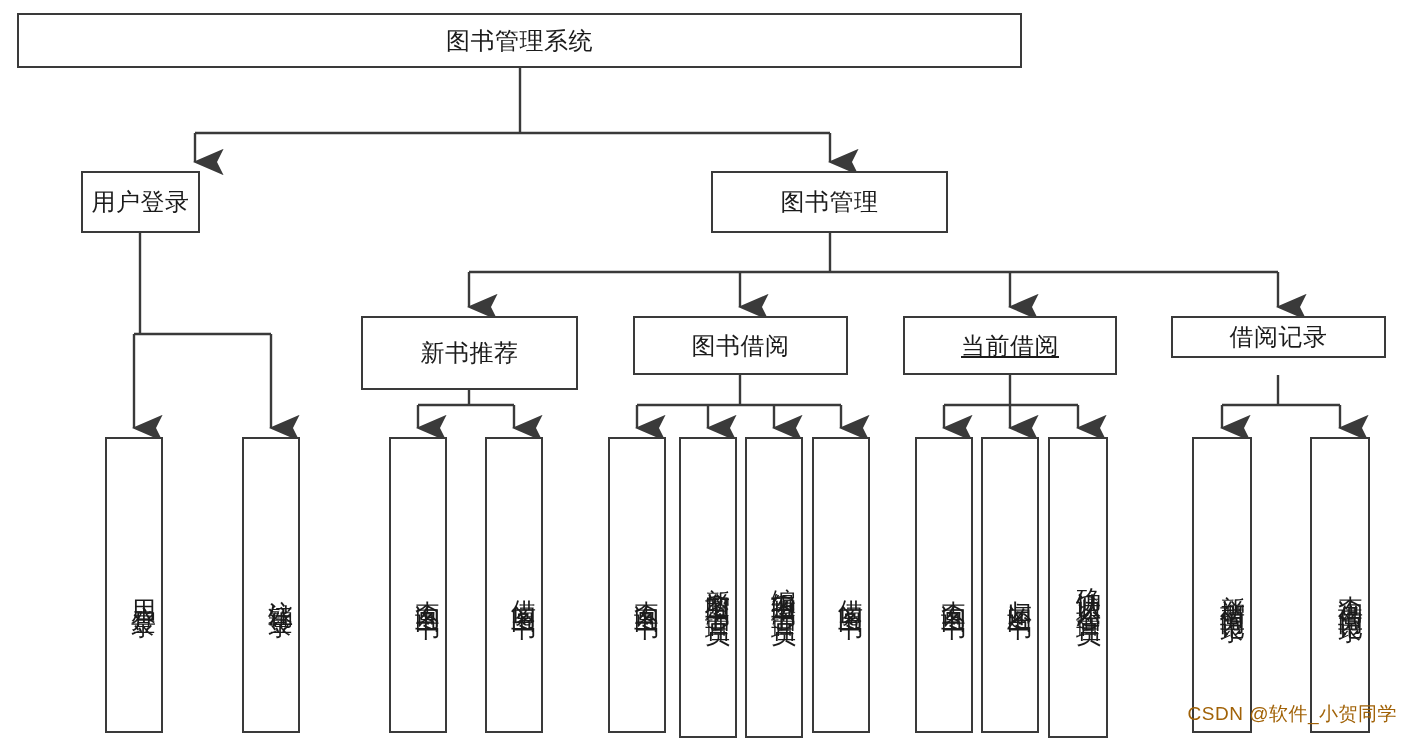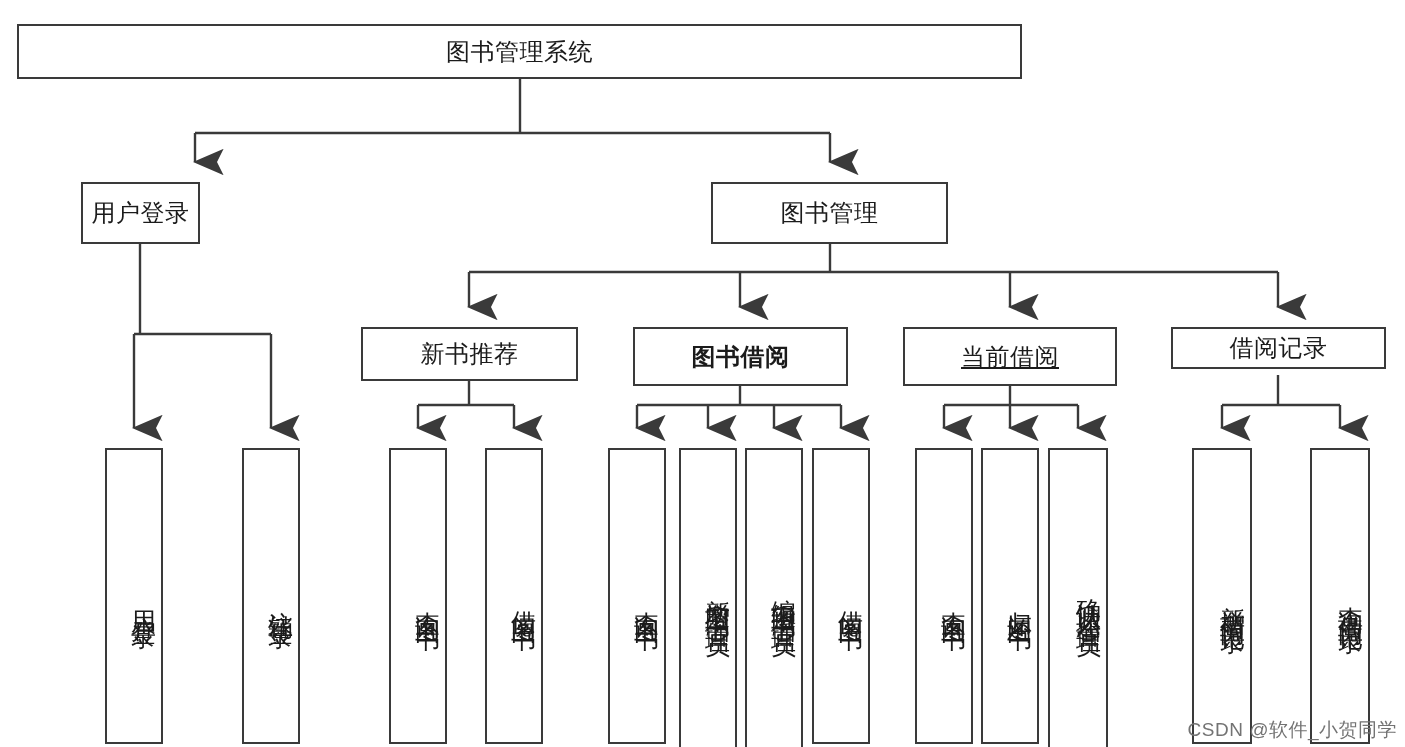--- a/index.html
+++ b/index.html
@@ -19,21 +19,20 @@
   }
   .node {
     position: absolute;
     box-sizing: border-box;
     border: 2px solid #3a3a3a;
     background: #ffffff;
     display: flex;
     align-items: center;
     justify-content: center;
     color: #1b1b1b;
-    margin-top: 11px;
   }
   .node.horiz {
     font-size: 24px;
     letter-spacing: 0.5px;
   }
   .node.vert {
     writing-mode: vertical-rl;
     text-orientation: upright;
     font-size: 25px;
     letter-spacing: 5px;
@@ -64,23 +63,23 @@
     stroke: #3a3a3a;
     stroke-width: 2.4;
     fill: none;
   }
   .arrowhead {
     fill: #3a3a3a;
   }
   .watermark {
     position: absolute;
     right: 8px;
-    bottom: 4px;
+    bottom: 20px;
     font-size: 19px;
-    color: #737373;
+    color: #a16207;
     white-space: nowrap;
     letter-spacing: 0.5px;
   }
 </style>
 </head>
 <body>
 
 <div id="canvas">
 
   <svg class="links" viewBox="0 0 1405 747">
@@ -135,24 +134,24 @@
     <span>图书管理系统</span>
   </div>
 
   <div class="node horiz" style="left:81px; top:171px; width:119px; height:62px;">
     <span>用户登录</span>
   </div>
   <div class="node horiz" style="left:711px; top:171px; width:237px; height:62px;justify-content:center;">
     <span>图书管理</span>
   </div>
 
-  <div class="node horiz" style="left:361px; top:316px; width:217px; height:54px;">
+  <div class="node horiz" style="left:361px; top:316px; width:217px; height:74px;">
     <span>新书推荐</span>
   </div>
-  <div class="node horiz" style="left:633px; top:316px; width:215px; height:59px;font-weight:bold;">
+  <div class="node horiz" style="left:633px; top:316px; width:215px; height:59px;">
     <span>图书借阅</span>
   </div>
   <div class="node horiz" style="left:903px; top:316px; width:214px; height:59px;text-decoration:underline;">
     <span>当前借阅</span>
   </div>
   <div class="node horiz" style="left:1171px; top:316px; width:215px; height:42px;">
     <span>借阅记录</span>
   </div>
 
   <div class="node vert" style="left:105px; top:437px; width:58px; height:296px;">

